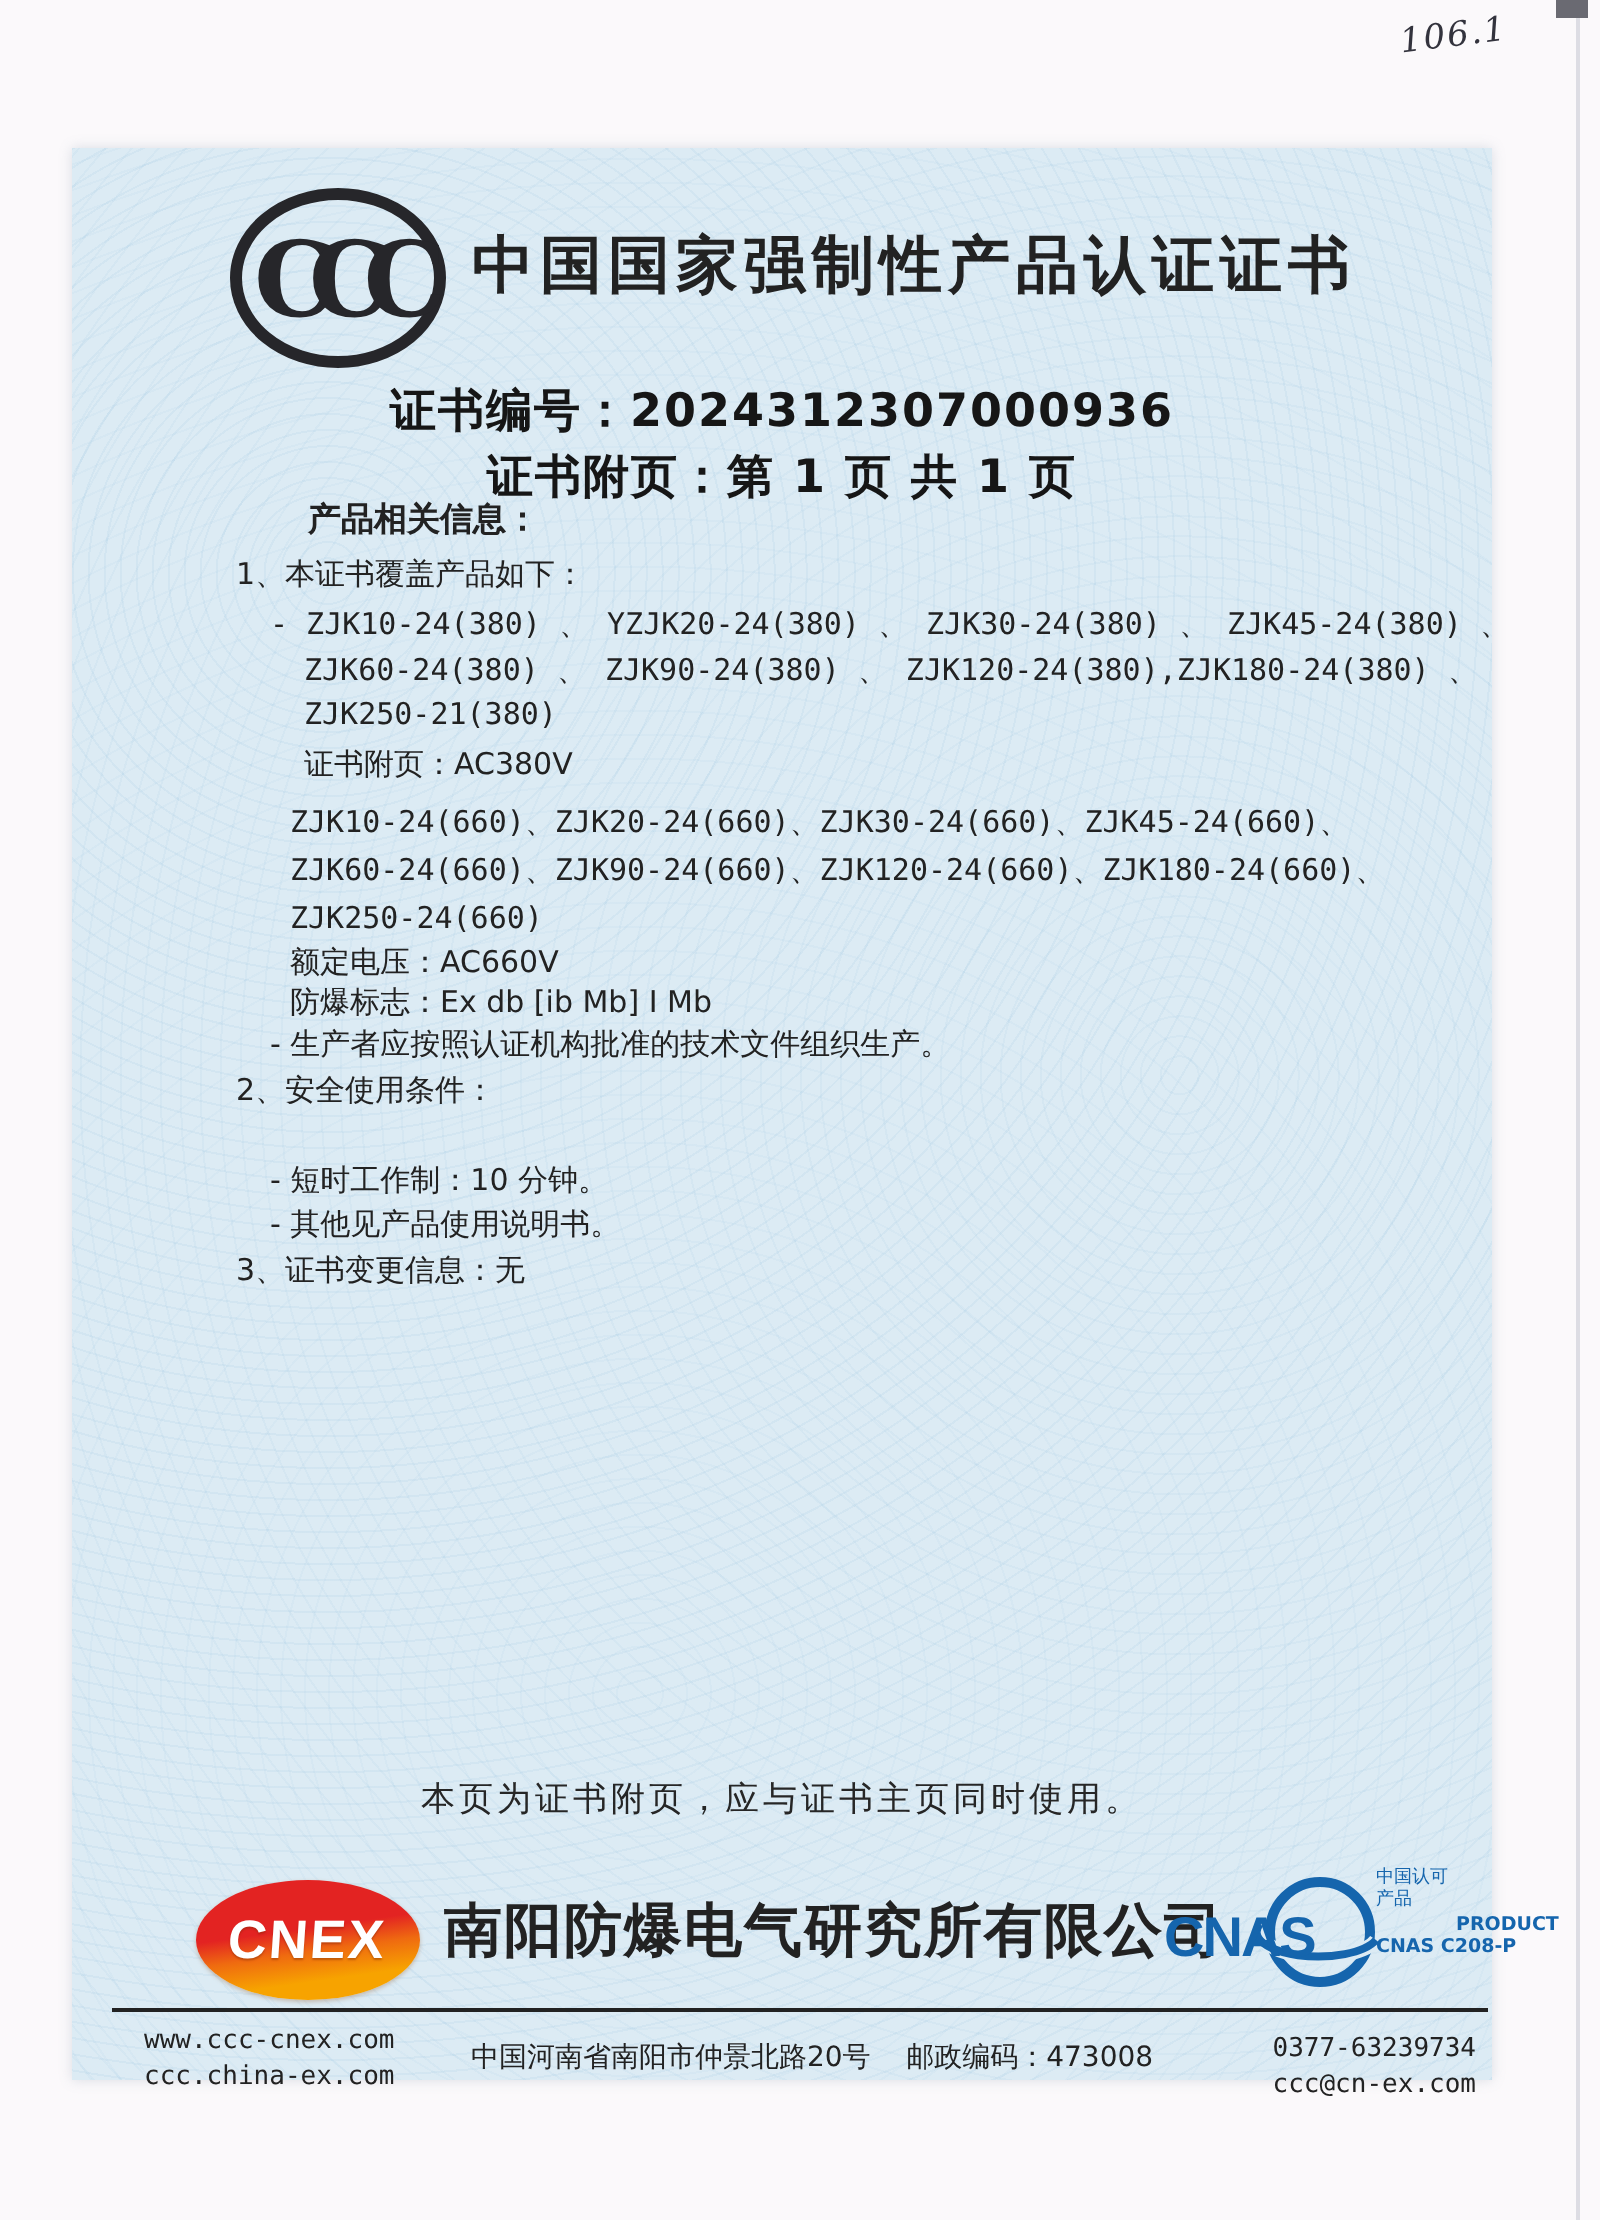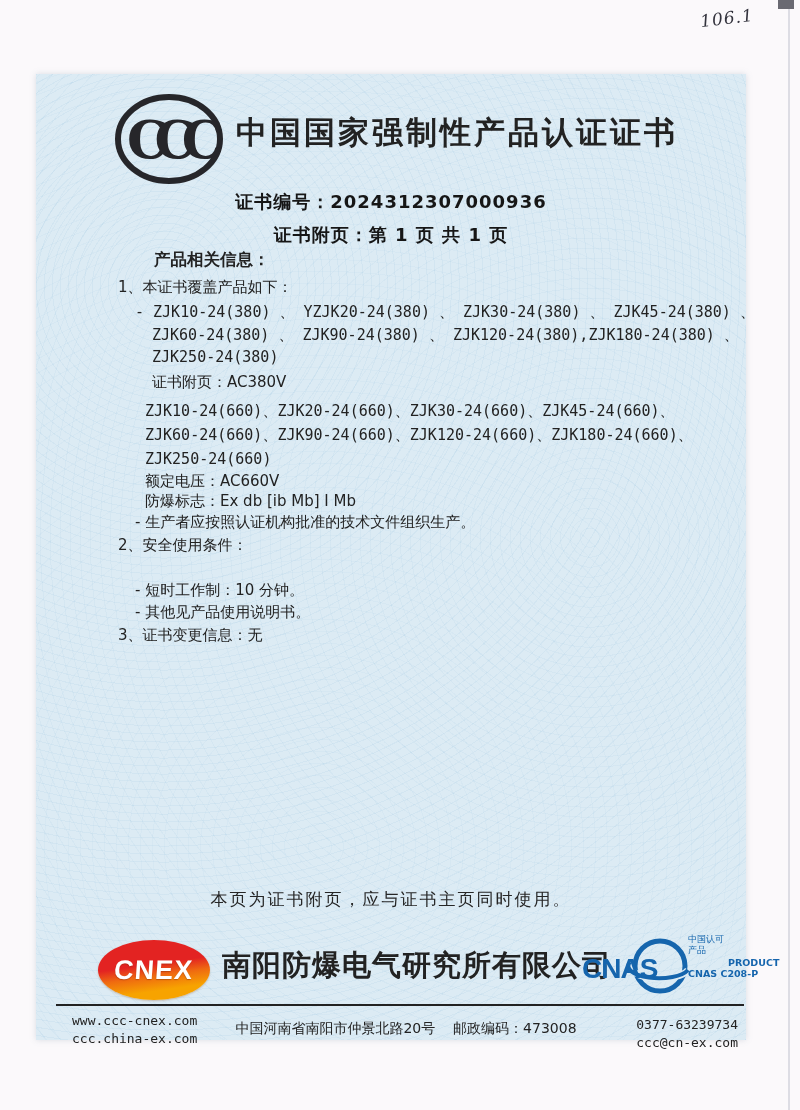--- a/index.html
+++ b/index.html
@@ -31,21 +31,21 @@
     box-shadow:0 0 6px rgba(120,140,160,0.25);
   }
   .abs{position:absolute;}
 
   .ccc-logo{left:77px;top:18px;width:112px;height:94px;}
   .page-title{
     left:200px;top:38px;width:480px;
     font-size:31px;font-weight:bold;letter-spacing:3px;color:#222;
     white-space:nowrap;
   }
-  .cert-line{left:0;width:100%;text-align:center;font-size:18px;font-weight:bold;color:#161616;letter-spacing:1px;}
+  .cert-line{left:0;width:100%;text-align:center;font-size:23px;font-weight:bold;color:#161616;letter-spacing:1px;}
   .cert-number{top:116px;}
   .cert-page{top:149px;}
 
   .b{font-size:15px;line-height:20px;white-space:nowrap;color:#222;}
   .bold{font-weight:bold;}
   .mono{font-family:"DejaVu Sans Mono","Liberation Mono",monospace;}
 
   .sec-title{left:82px;top:176px;font-size:16.5px;margin-left:36px;}
   .l-cover {left:82px; top:203px;}
   .l-380-1 {left:99px; top:228px;}
@@ -118,21 +118,21 @@
   <div class="abs page-title">中国国家强制性产品认证证书</div>
 
   <div class="abs cert-line cert-number">证书编号：2024312307000936</div>
   <div class="abs cert-line cert-page">证书附页：第 1 页  共 1 页</div>
 
   <div class="abs b bold sec-title">产品相关信息：</div>
   <div class="abs b l-cover">1、本证书覆盖产品如下：</div>
 
   <div class="abs b mono l-380-1">-  ZJK10-24(380) 、 YZJK20-24(380) 、 ZJK30-24(380) 、 ZJK45-24(380) 、</div>
   <div class="abs b mono l-380-2">ZJK60-24(380) 、 ZJK90-24(380) 、 ZJK120-24(380),ZJK180-24(380) 、</div>
-  <div class="abs b mono l-380-3">ZJK250-24(380)</div>
+  <div class="abs b mono l-380-3">ZJK250-21(380)</div>
   <div class="abs b l-rv380">证书附页：AC380V</div>
 
   <div class="abs b mono l-660-1">ZJK10-24(660)、ZJK20-24(660)、ZJK30-24(660)、ZJK45-24(660)、</div>
   <div class="abs b mono l-660-2">ZJK60-24(660)、ZJK90-24(660)、ZJK120-24(660)、ZJK180-24(660)、</div>
   <div class="abs b mono l-660-3">ZJK250-24(660)</div>
   <div class="abs b l-rv660">额定电压：AC660V</div>
 
   <div class="abs b l-ex">防爆标志：Ex db [ib Mb] Ⅰ Mb</div>
   <div class="abs b l-prod">- 生产者应按照认证机构批准的技术文件组织生产。</div>
 

